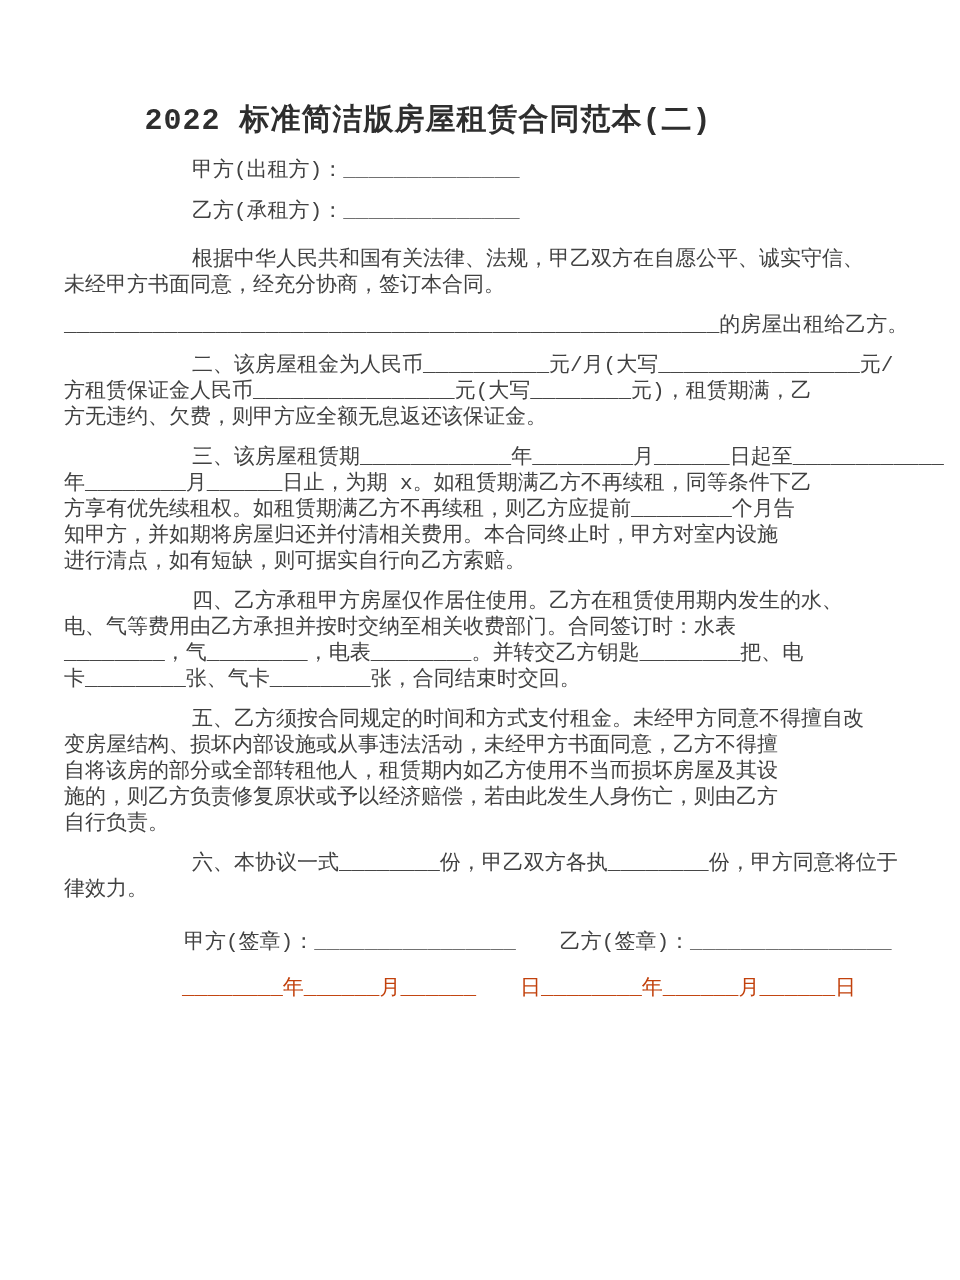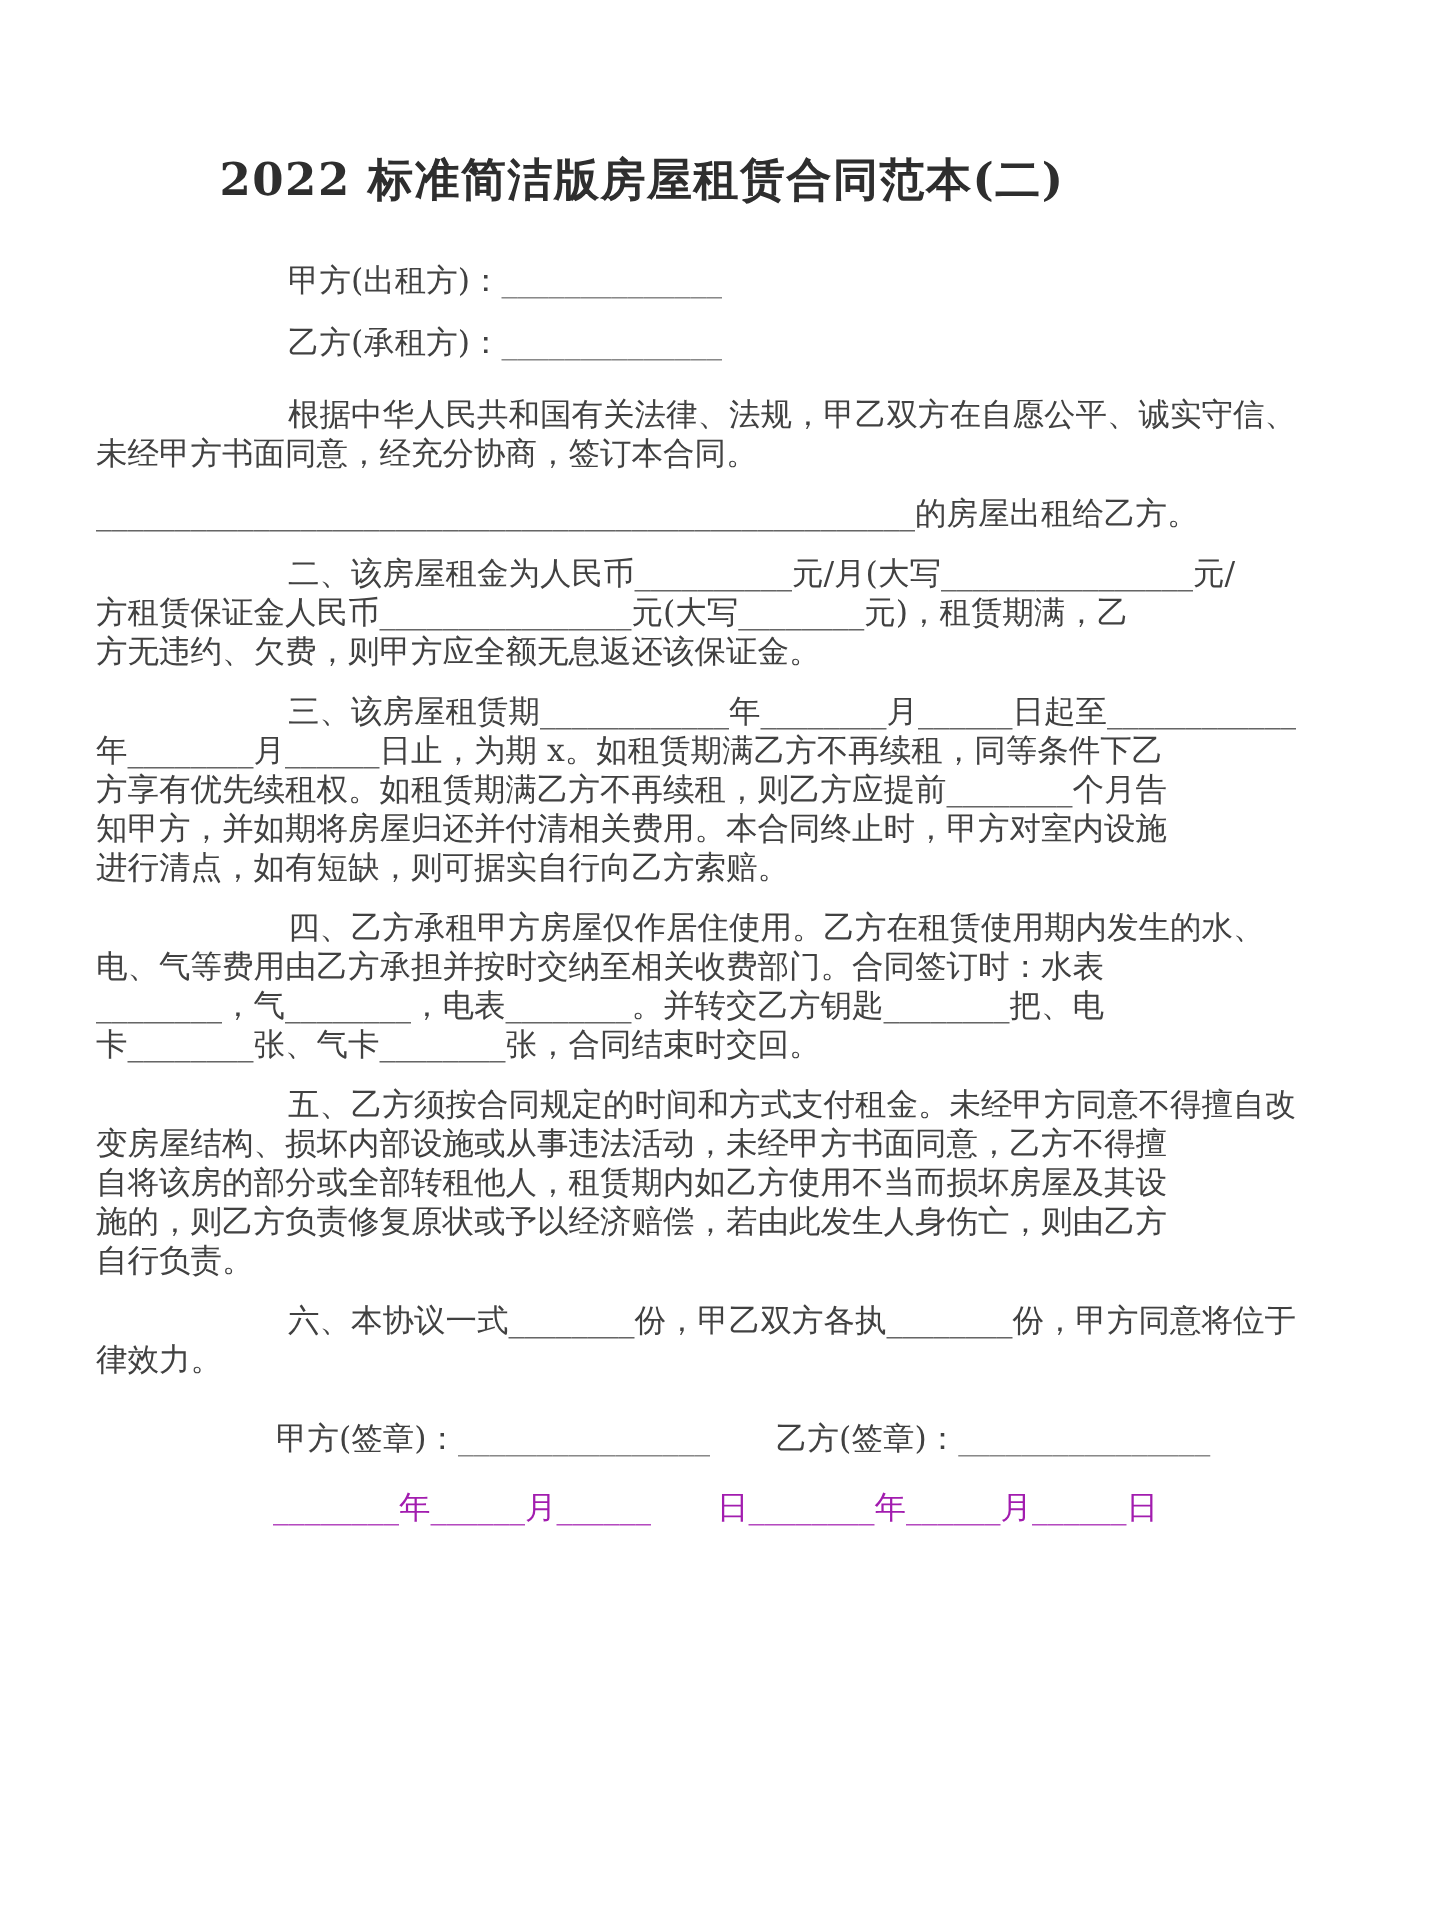--- a/index.html
+++ b/index.html
@@ -10,38 +10,39 @@
     background: #ffffff;
     font-family: "DejaVu Serif", "Liberation Serif", serif;
     color: #414141;
     overflow: hidden;
   }
   .content {
     position: absolute;
     left: 64px;
     top: 0;
     width: 728px;
+    font-family: Liberation Mono, monospace;
   }
   .title {
     margin-top: 103px;
     text-align: center;
     font-size: 30px;
     font-weight: bold;
     color: #2e2e2e;
     letter-spacing: 1px;
     line-height: 36px;
     white-space: nowrap;
   }
   .party-line {
     font-size: 21px;
     line-height: 28px;
     padding-left: 128px;
     white-space: nowrap;
   }
-  .pa { margin-top: 34px; }
+  .pa { margin-top: 18px; }
   .pb { margin-top: 13px; }
   .para {
     margin-top: 14px;
     font-size: 21px;
     line-height: 26px;
   }
   .preamble { margin-top: 21px; }
   .line { white-space: nowrap; }
   .indent { padding-left: 128px; }
   .blank { color: #6e6e6e; letter-spacing: 0; }
@@ -56,21 +57,21 @@
     gap: 44px;
   }
   .date-row {
     margin-top: 18px;
     padding-left: 118px;
     display: flex;
     gap: 44px;
     font-size: 21px;
     line-height: 28px;
     white-space: nowrap;
-    color: #a21caf;
+    color: #c2410c;
   }
 </style>
 </head>
 <body>
 
 <div class="page">
   <div class="content">
 
     <div class="title">2022 标准简洁版房屋租赁合同范本(二)</div>
 

